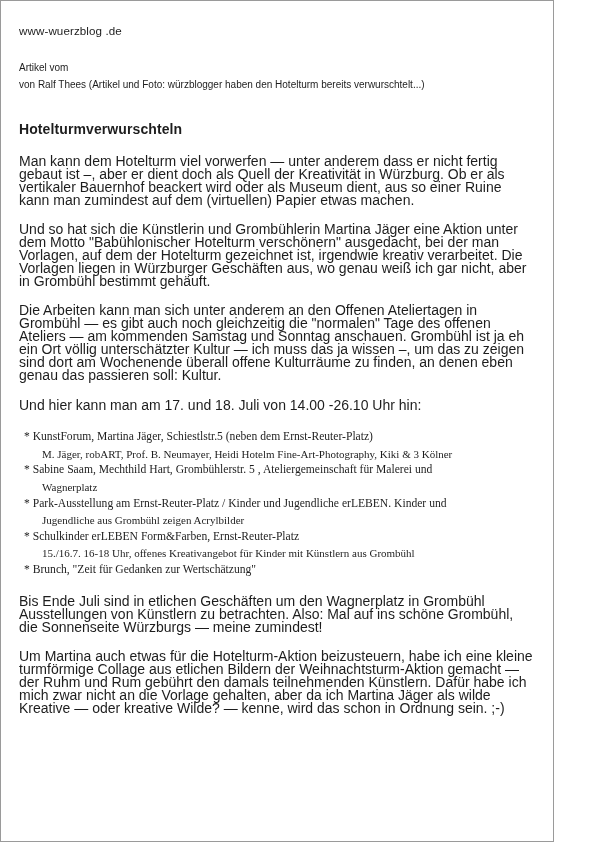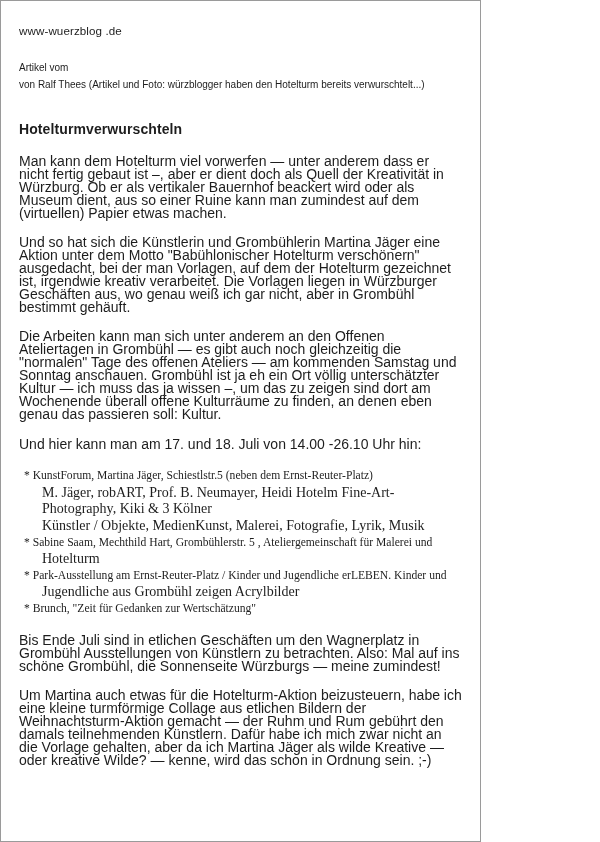--- a/index.html
+++ b/index.html
@@ -8,21 +8,21 @@
     background: #ffffff;
   }
   body {
     width: 600px;
     height: 842px;
     font-family: "Liberation Sans", sans-serif;
     color: #1a1a1a;
   }
   .page {
     box-sizing: border-box;
-    width: 481px;
+    width: 554px;
     height: 842px;
     border: 1px solid #9a9a9a;
     background: #ffffff;
     padding: 18px 18px 0 18px;
     overflow: hidden;
   }
   .doc {
     font-size: 11.6px;
     line-height: 16.6px;
     color: #1d1d1d;
@@ -68,21 +68,21 @@
     font-family: Liberation Serif, serif;
   }
   .listing .lead {
     margin: 0 0 0 14px;
     text-indent: -9px;
     font-size: 11.6px;
     line-height: 16.6px;
   }
   .listing .cont {
     margin: 0 0 0 23px;
-    font-size: 14px;
+    font-size: 11px;
     line-height: 16.6px;
   }
   .closing {
     margin-top: 18px;
   }
 </style>
 </head>
 <body>
 
 <div class="page">
@@ -100,29 +100,32 @@
     <p class="para">Man kann dem Hotelturm viel vorwerfen — unter anderem dass er nicht fertig gebaut ist –, aber er dient doch als Quell der Kreativität in Würzburg. Ob er als vertikaler Bauernhof beackert wird oder als Museum dient, aus so einer Ruine kann man zumindest auf dem (virtuellen) Papier etwas machen.</p>
     <p class="para">Und so hat sich die Künstlerin und Grombühlerin Martina Jäger eine Aktion unter dem Motto "Babühlonischer Hotelturm verschönern" ausgedacht, bei der man Vorlagen, auf dem der Hotelturm gezeichnet ist, irgendwie kreativ verarbeitet. Die Vorlagen liegen in Würzburger Geschäften aus, wo genau weiß ich gar nicht, aber in Grombühl bestimmt gehäuft.</p>
     <p class="para">Die Arbeiten kann man sich unter anderem an den Offenen Ateliertagen in Grombühl — es gibt auch noch gleichzeitig die "normalen" Tage des offenen Ateliers — am kommenden Samstag und Sonntag anschauen. Grombühl ist ja eh ein Ort völlig unterschätzter Kultur — ich muss das ja wissen –, um das zu zeigen sind dort am Wochenende überall offene Kulturräume zu finden, an denen eben genau das passieren soll: Kultur.</p>
 
     <p class="para tight">Und hier kann man am 17. und 18. Juli von 14.00 -26.10 Uhr hin:</p>
 
     <ul class="listing">
       <li class="entry">
         <div class="lead">* KunstForum, Martina Jäger, Schiestlstr.5 (neben dem Ernst-Reuter-Platz)</div>
         <div class="cont">M. Jäger, robART, Prof. B. Neumayer, Heidi Hotelm Fine-Art-Photography, Kiki &amp; 3 Kölner</div>
-        <div class="cont">Künstler / Objekte, MedienKunst, Malerei, Fotografie, Lyrik, Musik</div>
       </li>
       <li class="entry">
         <div class="lead">* Sabine Saam, Mechthild Hart, Grombühlerstr. 5 , Ateliergemeinschaft für Malerei und</div>
-        <div class="cont">Hotelturm</div>
+        <div class="cont">Wagnerplatz</div>
       </li>
       <li class="entry">
         <div class="lead">* Park-Ausstellung am Ernst-Reuter-Platz / Kinder und Jugendliche erLEBEN. Kinder und</div>
         <div class="cont">Jugendliche aus Grombühl zeigen Acrylbilder</div>
+      </li>
+      <li class="entry">
+        <div class="lead">* Schulkinder erLEBEN Form&amp;Farben, Ernst-Reuter-Platz</div>
+        <div class="cont">15./16.7. 16-18 Uhr, offenes Kreativangebot für Kinder mit Künstlern aus Grombühl</div>
       </li>
       <li class="entry">
         <div class="lead">* Brunch, "Zeit für Gedanken zur Wertschätzung"</div>
       </li>
     </ul>
 
     <p class="para closing">Bis Ende Juli sind in etlichen Geschäften um den Wagnerplatz in Grombühl Ausstellungen von Künstlern zu betrachten. Also: Mal auf ins schöne Grombühl, die Sonnenseite Würzburgs — meine zumindest!</p>
     <p class="para">Um Martina auch etwas für die Hotelturm-Aktion beizusteuern, habe ich eine kleine turmförmige Collage aus etlichen Bildern der Weihnachtsturm-Aktion gemacht — der Ruhm und Rum gebührt den damals teilnehmenden Künstlern. Dafür habe ich mich zwar nicht an die Vorlage gehalten, aber da ich Martina Jäger als wilde Kreative — oder kreative Wilde? — kenne, wird das schon in Ordnung sein. ;-)</p>
 
   </div>

